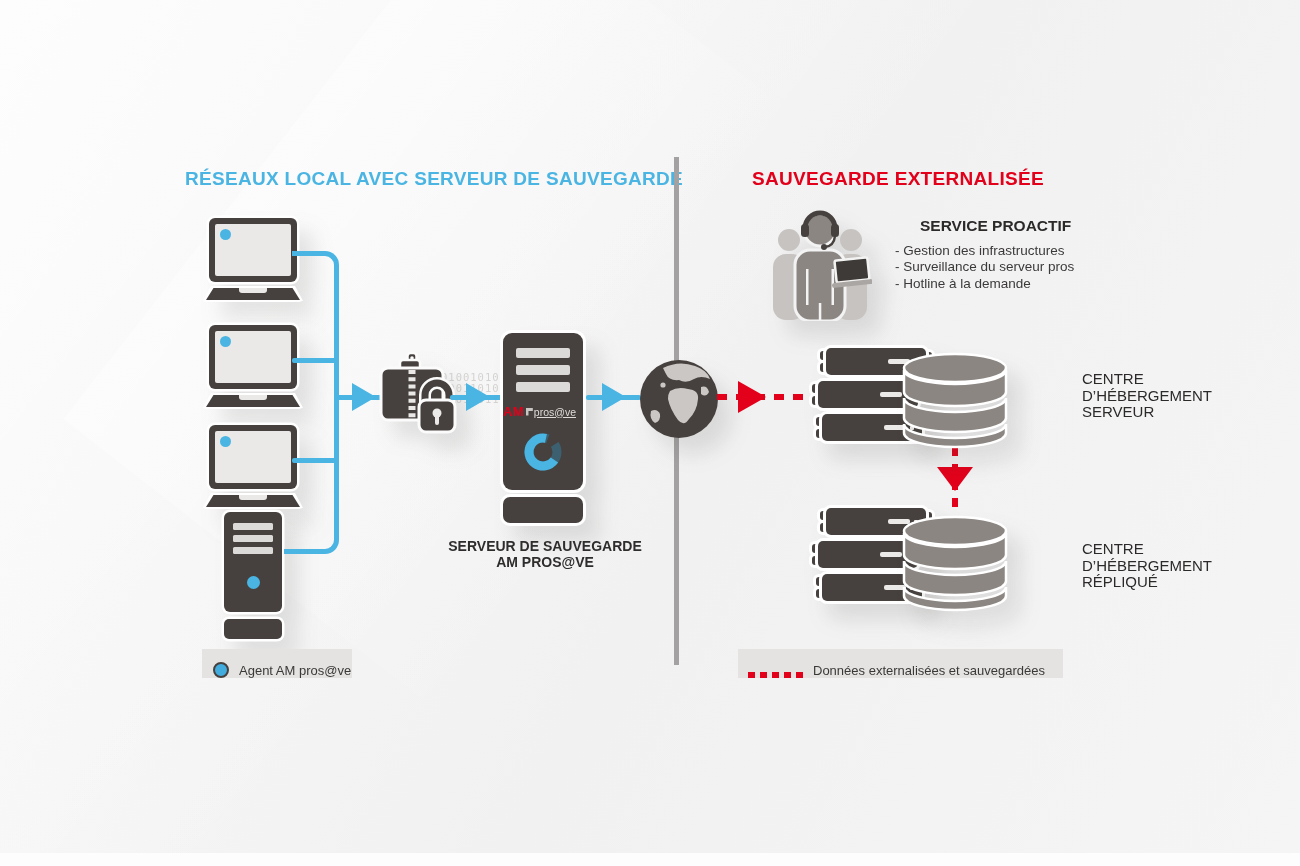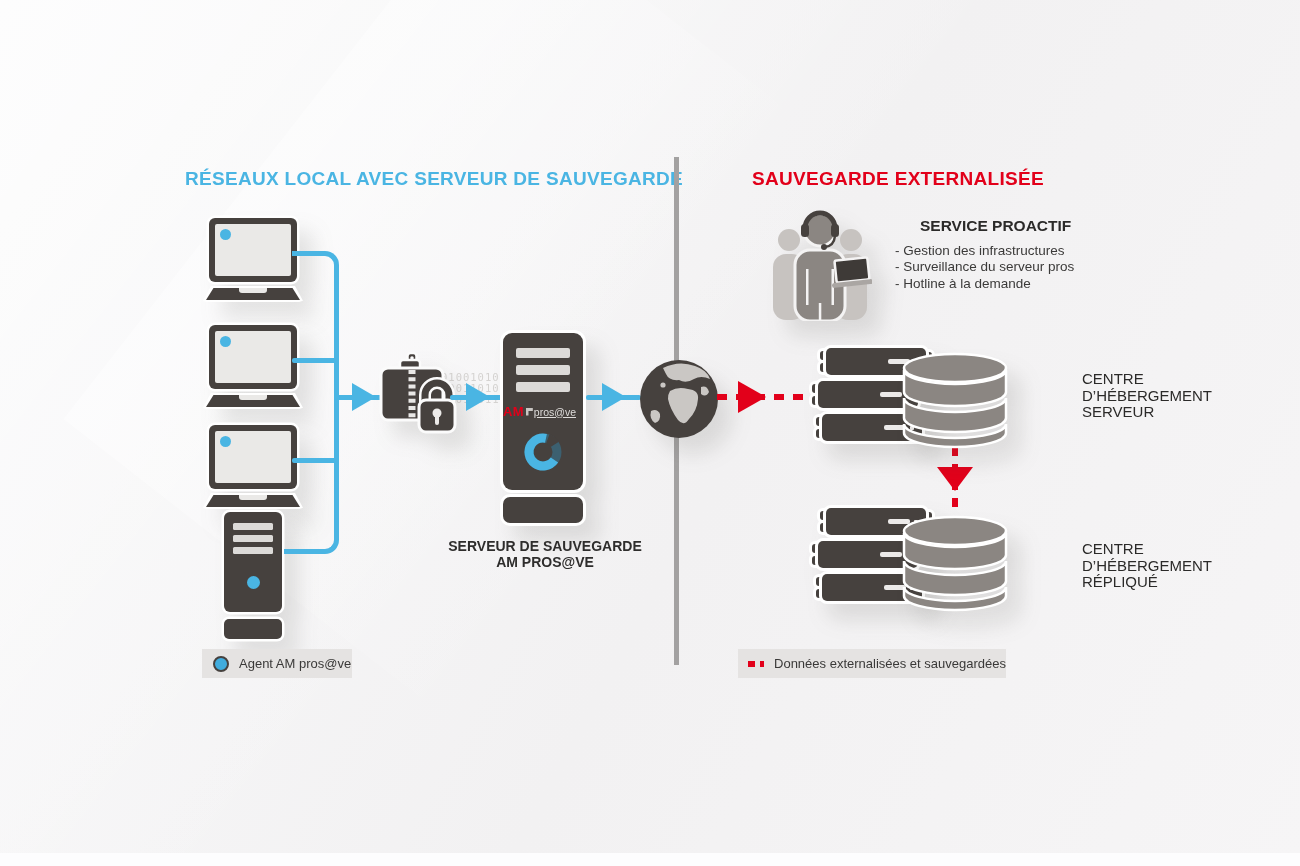--- a/index.html
+++ b/index.html
@@ -98,23 +98,23 @@
   .rack-u .rack-dash { position:absolute; right:16px; top:11px; width:22px; height:5px;
             background:#eceae9; border-radius:2px; }
   .rack-u .rack-dash::after { content:""; position:absolute; right:-8px; top:.5px; width:4px; height:4px;
             background:#eceae9; border-radius:1px; }
   .rack-u.o1 { margin-left:8px; } .rack-u.o3 { margin-left:4px; }
 
   .db { position:absolute; z-index:2; }
   .dc-label { position:absolute; left:1082px; font-size:15px; font-weight:normal; color:#2b2a29; line-height:16.5px; }
 
   
-  .legend { position:absolute; top:649px; height:29px; background:#e5e3e2; display:flex; align-items:center; }
+  .legend { position:absolute; top:649px; height:29px; background:#e5e3e2; display:flex; align-items:flex-end; }
   .legend-left { left:202px; width:150px; }
-  .legend-right { left:738px; width:268px; }
+  .legend-right { left:738px; width:325px; }
   .legend-dot { width:12px; height:12px; border-radius:50%; background:#41acdd; border:2px solid #46413e;
                 margin-left:11px; box-sizing:content-box; }
   .legend-dashes { margin-left:10px; width:55px; height:6px;
                 background:repeating-linear-gradient(90deg,#e2001a 0 7px,transparent 7px 12px); }
   .legend-text { margin-left:10px; font-size:13px; color:#3a3938; white-space:nowrap; }
 </style>
 </head>
 <body>
 
 <div class="canvas">

